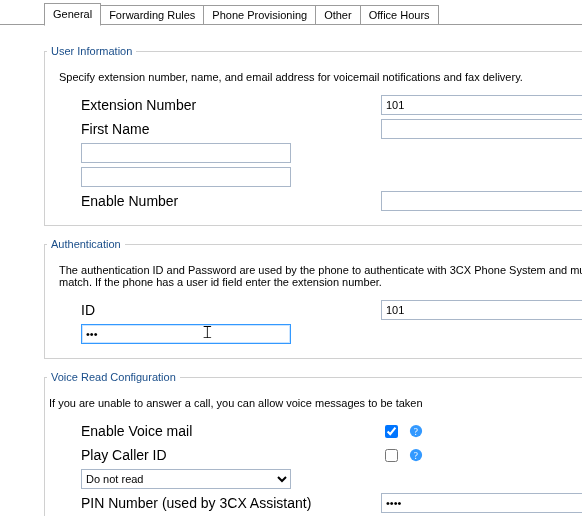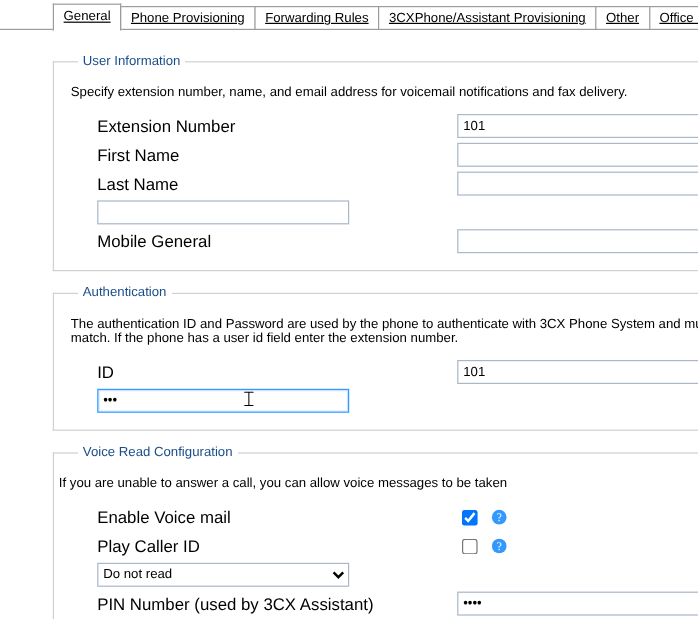--- a/index.html
+++ b/index.html
@@ -13,21 +13,20 @@
     height: 516px;
     overflow: hidden;
   }
   .tabs {
     display: flex;
     align-items: flex-end;
     margin-top: 4px;
     margin-left: 44px;
     height: 21px;
     position: relative;
-    text-decoration: underline;
   }
   .tab {
     border: 1px solid #9c9c9c;
     border-bottom: none;
     padding: 3px 8px 4px 8px;
     background: #fff;
     margin-right: -1px;
     font-size: 11px;
     position: relative;
     color: #000;
@@ -59,21 +58,21 @@
     margin: 6px 0 12px 44px;
     padding: 8px 0 12px 0;
     position: relative;
     width: 560px; 
     border-right: none;
   }
   fieldset.group > legend {
     font-size: 11px;
     color: #1a4e8a;
     padding: 0 4px;
-    margin-left: 20px;
+    margin-left: 2px;
   }
   .desc {
     margin: 6px 0 10px 14px;
     color: #000;
   }
 
   .form-row {
     display: flex;
     align-items: center;
     height: 24px;
@@ -128,51 +127,49 @@
     font-size: 18px;
     color: #000;
     transform: translateY(-2px);
   }
 </style>
 </head>
 <body>
 
 <div class="tabs">
   <div class="tab active">General</div>
+  <div class="tab">Forwarding Rules</div>
   <div class="tab">Phone Provisioning</div>
-  <div class="tab">Forwarding Rules</div>
-  <div class="tab">3CXPhone/Assistant Provisioning</div>
   <div class="tab">Other</div>
   <div class="tab">Office Hours</div>
 </div>
 <div class="tab-underline"></div>
 
 <div class="panel">
 
   <fieldset class="group">
     <legend>User Information</legend>
     <div class="desc">Specify extension number, name, and email address for voicemail notifications and fax delivery.</div>
 
     <div class="form-row">
       <div class="form-label">Extension Number</div>
       <div class="form-input"><input type="text" value="101" style=""></div>
     </div>
     <div class="form-row">
       <div class="form-label">First Name</div>
       <div class="form-input"><input type="text" value="" style=""></div>
     </div>
     <div class="form-row">
-      <div class="form-label">Last Name</div>
-      <div class="form-input"><input type="text" value="" style=""></div>
-    </div>
-    <div class="form-row">
-      <div class="form-input"><input type="text" value="" style=""></div>
-    </div>
-    <div class="form-row">
-      <div class="form-label">Mobile General</div>
+      <div class="form-input"><input type="text" value="" style=""></div>
+    </div>
+    <div class="form-row">
+      <div class="form-input"><input type="text" value="" style=""></div>
+    </div>
+    <div class="form-row">
+      <div class="form-label">Enable Number</div>
       <div class="form-input"><input type="text" value="" style=""></div>
     </div>
   </fieldset>
 
   <fieldset class="group">
     <legend>Authentication</legend>
     <div class="desc">The authentication ID and Password are used by the phone to authenticate with 3CX Phone System and must match. If the phone has a user id field enter the extension number.</div>
 
     <div class="form-row">
       <div class="form-label">ID</div>

